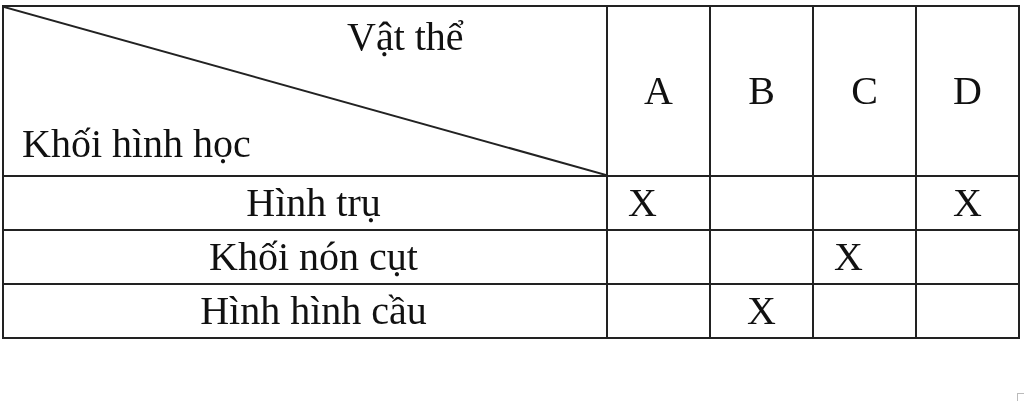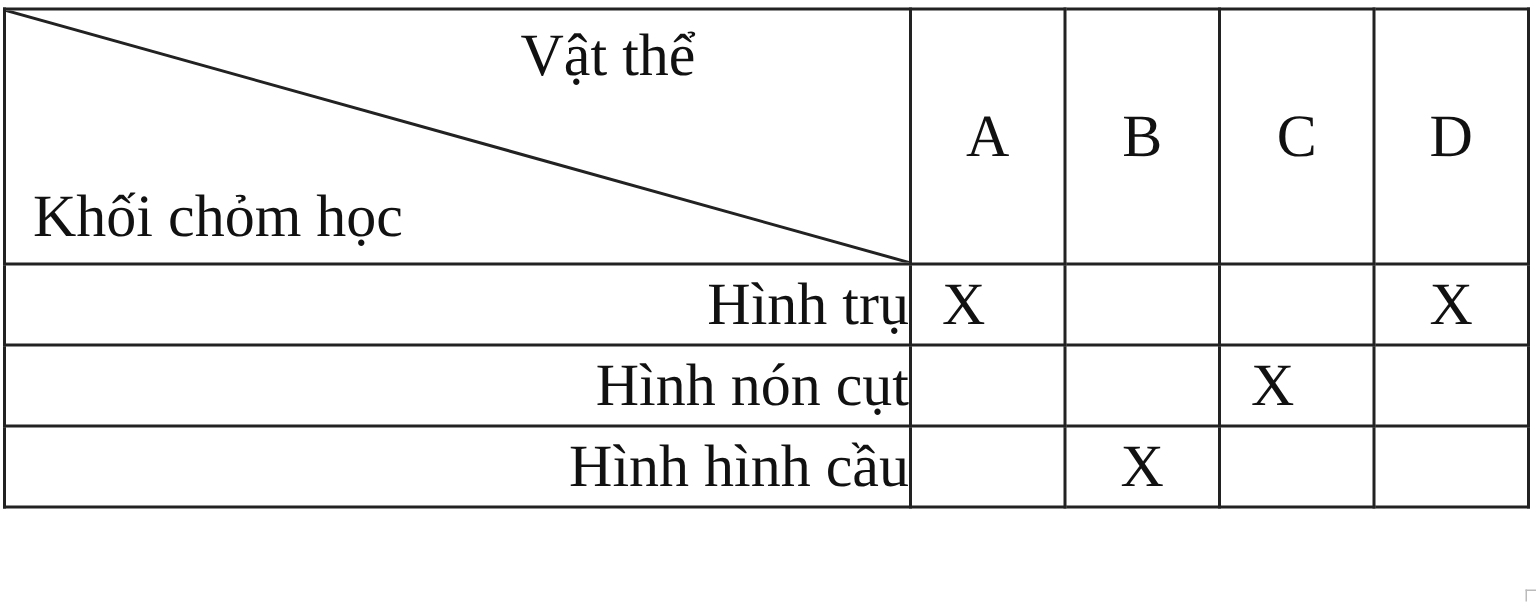--- a/index.html
+++ b/index.html
@@ -18,21 +18,21 @@
       vertical-align: middle;
     }
     .diag {
       position: relative;
       width: 602px; height: 168px;
     }
     .diag svg { position: absolute; left: 0; top: 0; }
     .diag .top-label { position: absolute; left: 343px; top: 10px; }
     .diag .bottom-label { position: absolute; left: 18px; top: 117px; }
     .colh { width: 101px; height: 168px; text-align: center; }
-    .rowh { padding-left: 17px !important; height: 52px; text-align: right; }
+    .rowh { padding-left: 17px !important; height: 52px; text-align: center; }
     .cell { text-align: center; height: 52px; }
     .cell.a { text-align: left; padding-left: 20px !important; }
     .caret {
       display: inline-block; width: 2px; height: 44px; background: #111;
       vertical-align: -8px; margin-left: 1px;
     }
     .corner {
       position: absolute; left: 1017px; top: 393px; width: 7px; height: 8px;
       border-left: 1px solid #bbb; border-top: 1px solid #bbb;
     }
@@ -42,39 +42,39 @@
 
 <table class="tbl">
   <tbody>
       <tr>
     <td>
       <div class="diag">
         <svg width="602" height="168">
           <line x1="0" y1="0" x2="602" y2="168" stroke="#222" stroke-width="2"></line>
         </svg>
         <span class="top-label">Vật thể</span>
-        <span class="bottom-label">Khối chỏm học</span>
+        <span class="bottom-label">Khối hình học</span>
       </div>
     </td>
     <td class="colh">A</td>
     <td class="colh">B</td>
     <td class="colh">C</td>
     <td class="colh">D</td>
   </tr>
 
   <tr>
     <td class="rowh">Hình trụ</td>
     <td class="cell a">X</td>
     <td class="cell"></td>
     <td class="cell"></td>
     <td class="cell">X</td>
   </tr>
 
   <tr>
-    <td class="rowh">Hình nón cụt</td>
+    <td class="rowh">Khối nón cụt</td>
     <td class="cell"></td>
     <td class="cell"></td>
     <td class="cell a">X</td>
     <td class="cell"></td>
   </tr>
 
 
   <tr>
     <td class="rowh">Hình hình cầu</td>
     <td class="cell"></td>

